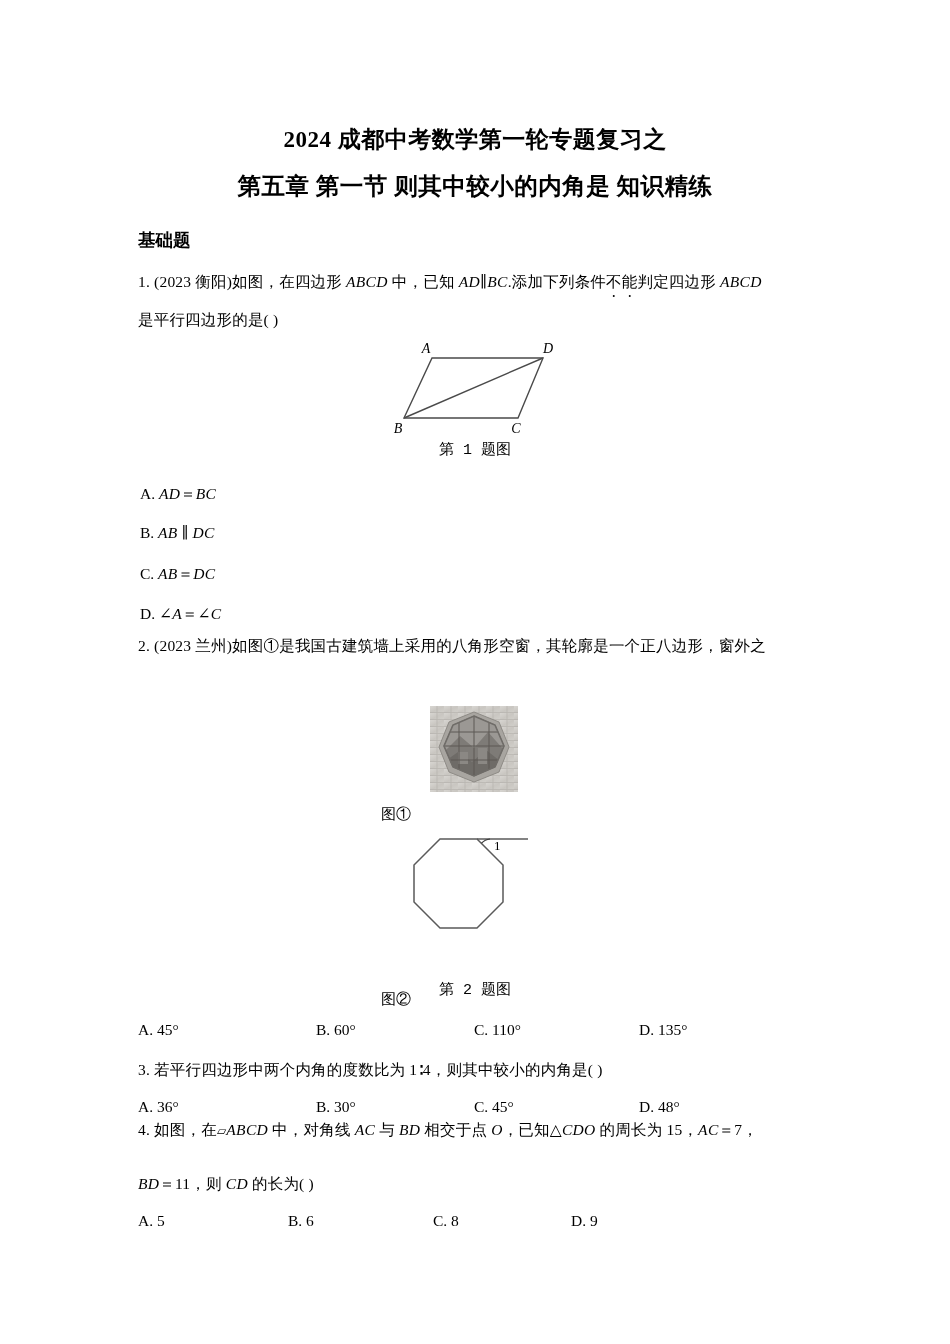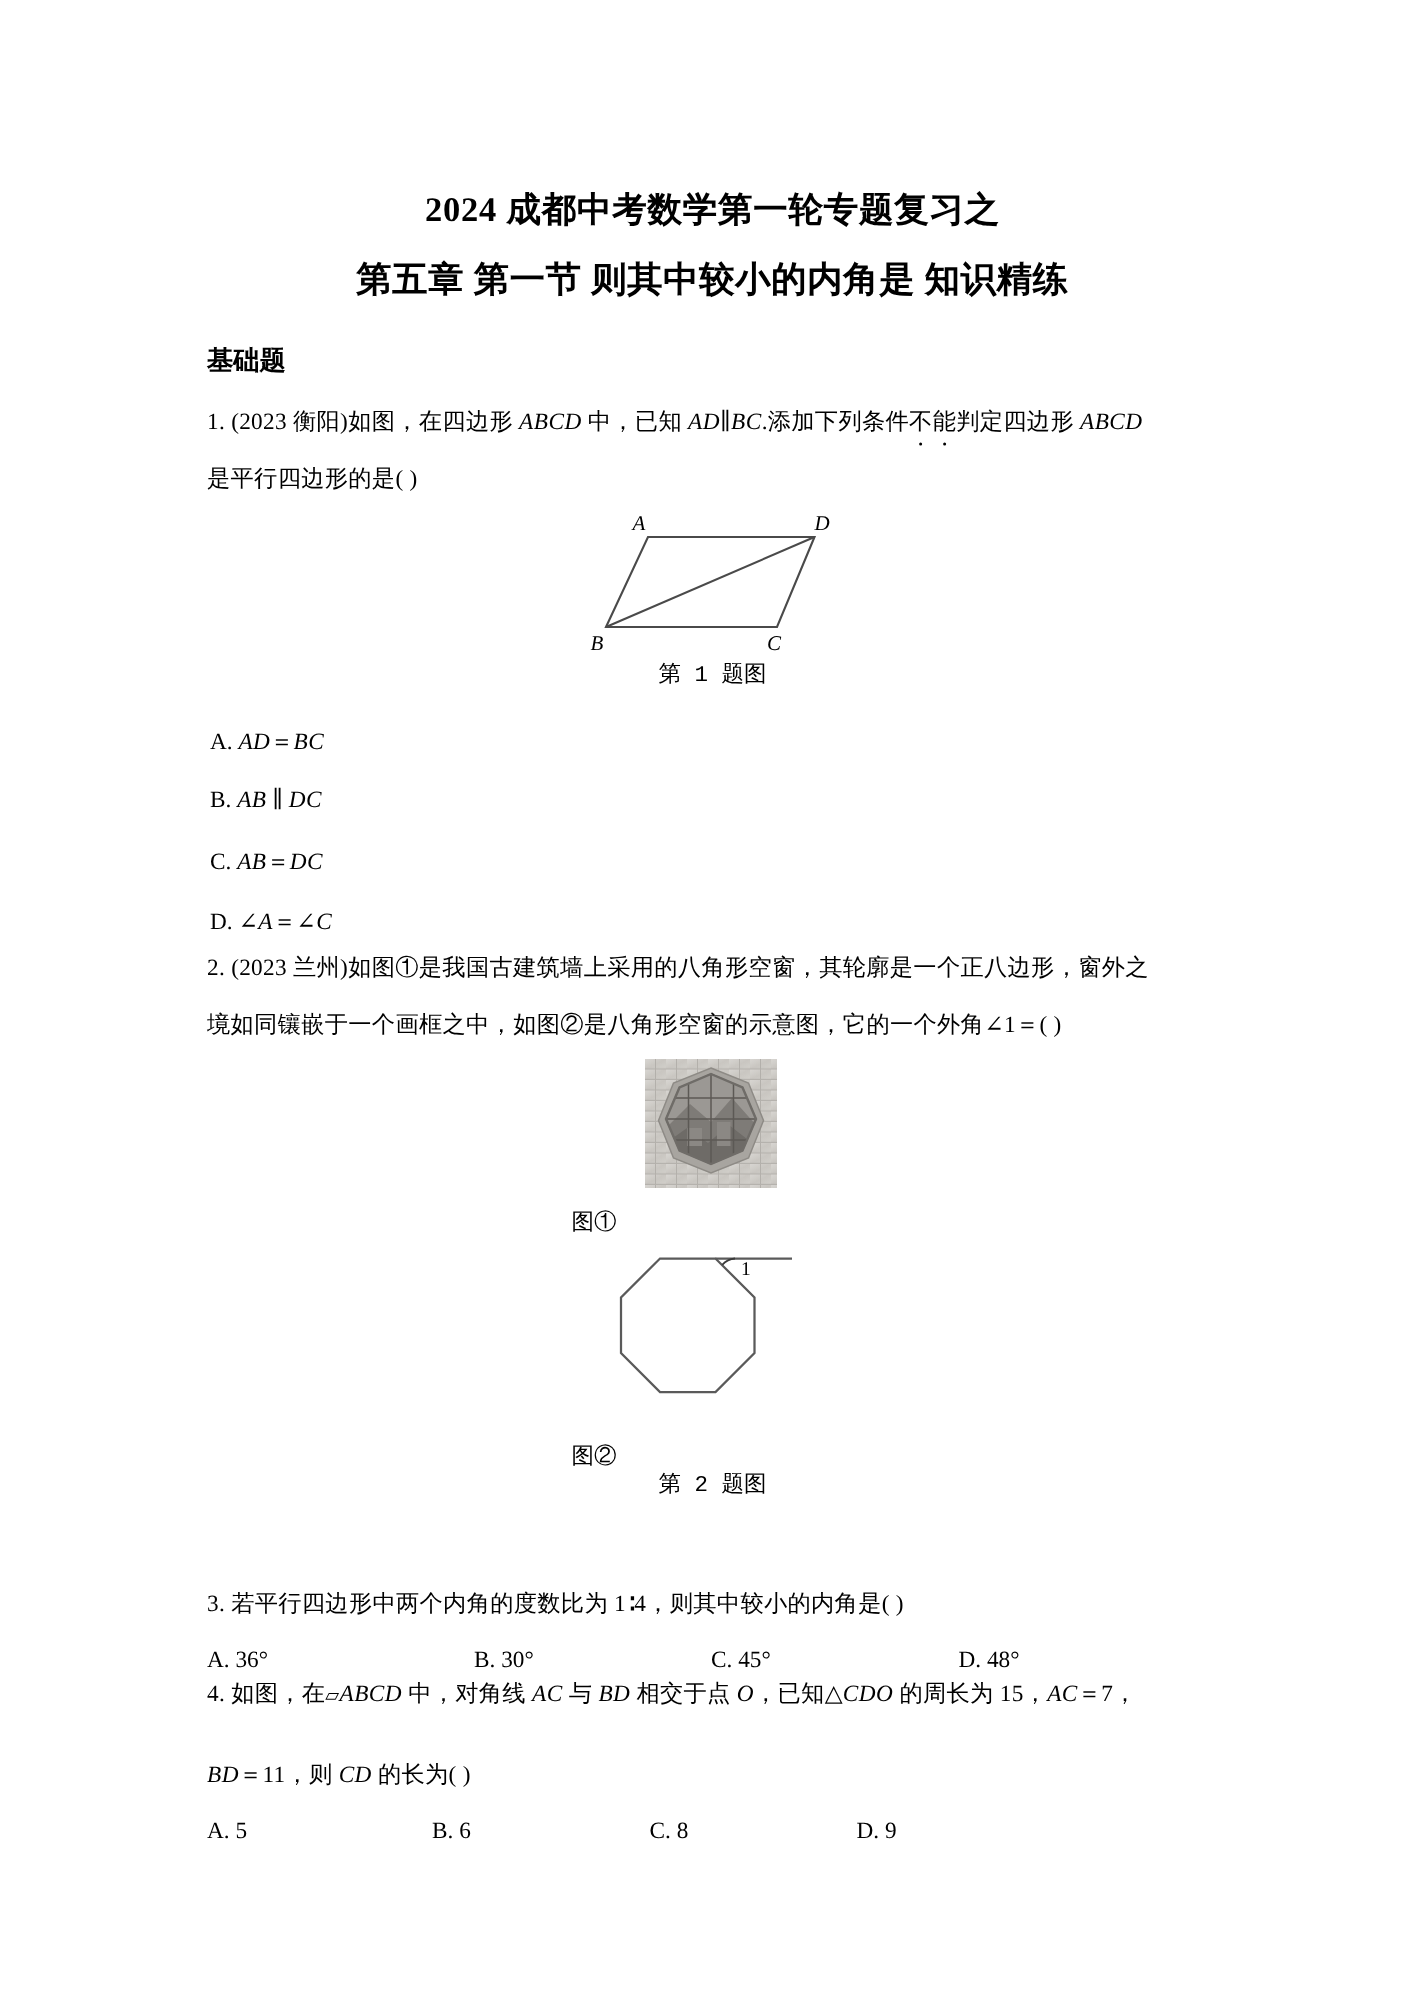--- a/index.html
+++ b/index.html
@@ -161,21 +161,20 @@
   <div class="opt-stack" style="top:564px;">
     <span>C.</span>
     <span class="mv">AB</span><span>＝</span><span class="mv">DC</span>
   </div>
   <div class="opt-stack" style="top:604px;">
     <span>D.</span>
     <span class="mv">∠A</span><span>＝</span><span class="mv">∠C</span>
   </div>
 
   <div class="qline" style="top:636px;">2. (2023 兰州)如图①是我国古建筑墙上采用的八角形空窗，其轮廓是一个正八边形，窗外之</div>
-  <div class="qline" style="top:674px;">境如同镶嵌于一个画框之中，如图②是八角形空窗的示意图，它的一个外角∠1＝(     )</div>
 
   <div class="photo-wrap">
     <svg width="88" height="86" viewBox="0 0 88 86">
       <defs>
         <linearGradient id="brickg" x1="0" y1="0" x2="1" y2="1">
           <stop offset="0%" stop-color="#d8d6d2"></stop>
           <stop offset="50%" stop-color="#c9c6c1"></stop>
           <stop offset="100%" stop-color="#d2d0cb"></stop>
         </linearGradient>
         <pattern id="bricks" width="14" height="7" patternUnits="userSpaceOnUse">
@@ -213,23 +212,30 @@
 
   <div class="figure-box" style="left:395px; top:833px; width:145px; height:100px;">
     <svg width="145" height="100" viewBox="0 0 145 100">
       <polygon points="45,6 82,6 108,32 108,69 82,95 45,95 19,69 19,32" fill="none" stroke="#5a5a5a" stroke-width="1.5"></polygon>
       <line x1="82" y1="6" x2="133" y2="6" stroke="#5a5a5a" stroke-width="1.5"></line>
       <path d="M 95,6 A 13 13 0 0 0 86.5,10.2" fill="none" stroke="#3a3a3a" stroke-width="1.2"></path>
       <text x="99" y="17" font-family="Liberation Serif, serif" font-size="13" fill="#000">1</text>
     </svg>
   </div>
 
-  <div class="fig-label" style="top:961px;">图②</div>
+  <div class="fig-label" style="top:990px;">图②</div>
   <div class="fig-caption" style="top:980px;">第 2 题图</div>
 
+  <div class="opt-row" style="top:1021px;">
+    <span class="opt" style="width:178px;"><span>A.</span>
+      <span>45°</span></span><span class="opt" style="width:158px;"><span>B.</span>
+      <span>60°</span></span><span class="opt" style="width:165px;"><span>C.</span>
+      <span>110°</span></span><span class="opt"><span>D.</span>
+      <span>135°</span></span>
+  </div>
 
   <div class="qline" style="top:1060px;">3. 若平行四边形中两个内角的度数比为 1∶4，则其中较小的内角是(     )</div>
 
   <div class="opt-row" style="top:1098px;">
     <span class="opt" style="width:178px;"><span>A.</span>
       <span>36°</span></span><span class="opt" style="width:158px;"><span>B.</span>
       <span>30°</span></span><span class="opt" style="width:165px;"><span>C.</span>
       <span>45°</span></span><span class="opt"><span>D.</span>
       <span>48°</span></span>
   </div>

